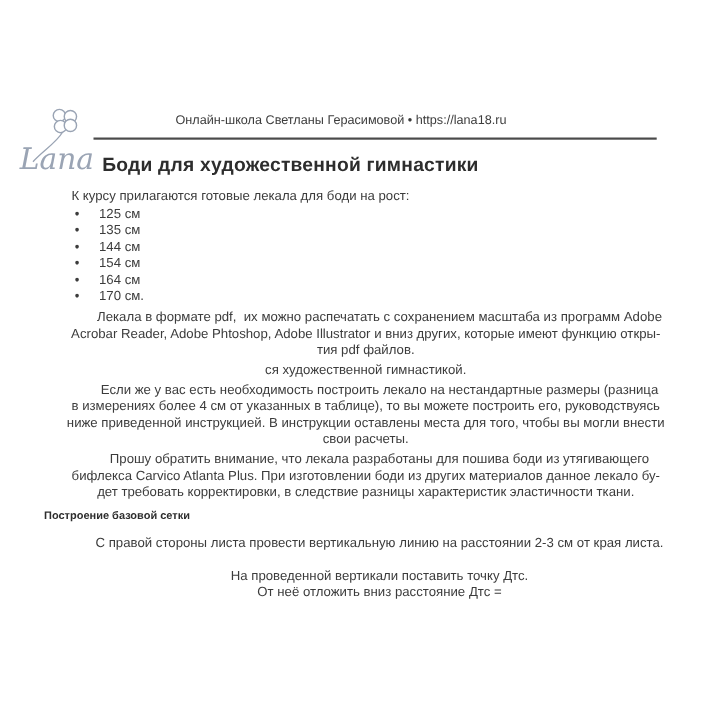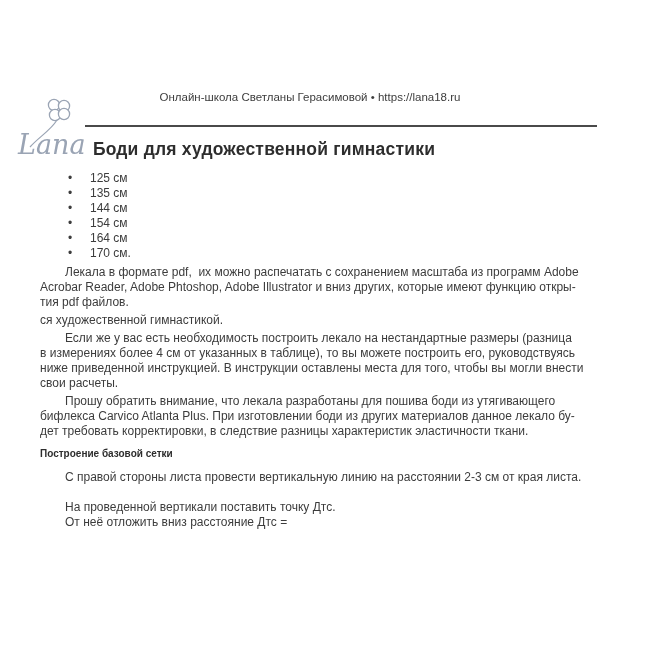--- a/index.html
+++ b/index.html
@@ -3,41 +3,41 @@
 <meta charset="utf-8">
 <style>
   html,body { margin:0; padding:0; background:#ffffff; }
   .page {
     position:relative; width:650px; height:650px; background:#ffffff;
     font-family:"Liberation Sans","DejaVu Sans",sans-serif;
     color:#3c3c3c; overflow:hidden;
   }
   .logo { position:absolute; left:12px; top:96px; width:90px; height:66px; }
   .header-text {
-    position:absolute; left:20px; top:91px; width:580px;
+    position:absolute; left:20px; top:104px; width:580px;
     text-align:center; font-size:11.5px; color:#3c3c3c;
   }
   .header-rule {
     position:absolute; left:85px; top:125px; width:512px; height:2px;
     background:#4a4a4a;
   }
   .title {
     position:absolute; left:0; top:139px; width:528px; margin:0;
     text-align:center; font-size:17.5px; font-weight:bold; color:#2d2d2d;
     letter-spacing:0.2px;
   }
   .content {
     position:absolute; left:40px; top:171px; width:585px;
     font-size:12px; line-height:15px;
   }
   .intro { margin:0 0 1px 0; text-indent:25px; }
   .sizes { list-style:none; margin:0 0 4px 0; padding:0; }
   .size-item { height:15px; padding-left:28px; }
   .bullet { display:inline-block; width:22px; color:#3c3c3c; }
-  .para { margin:0 0 3px 0; }
+  .para { margin:0 0 3px 0;text-align:center; }
   .line { white-space:pre; height:15px; }
   .body-paragraphs .line.first { text-indent:25px; }
   .section-heading {
     font-size:10px; line-height:17px; font-weight:bold; color:#2d2d2d;
     margin:6px 0 8px 0;
   }
   .section-paragraphs .para { margin:0 0 15px 0; }
   .section-paragraphs .line { text-indent:25px; }
 </style>
 </head>
@@ -59,20 +59,21 @@
   </div>
 
   <div class="header-text">Онлайн-школа Светланы Герасимовой • https://lana18.ru</div>
 
   <div class="header-rule"></div>
 
   <h1 class="title">Боди для художественной гимнастики</h1>
 
   <div class="content">
 
+    <p class="intro">К курсу прилагаются готовые лекала для боди на рост:</p>
 
     <ul class="sizes">
 
         <li class="size-item">
           <span class="bullet">•</span><span class="size-text">125 см</span>
         </li>
 
         <li class="size-item">
           <span class="bullet">•</span><span class="size-text">135 см</span>
         </li>

